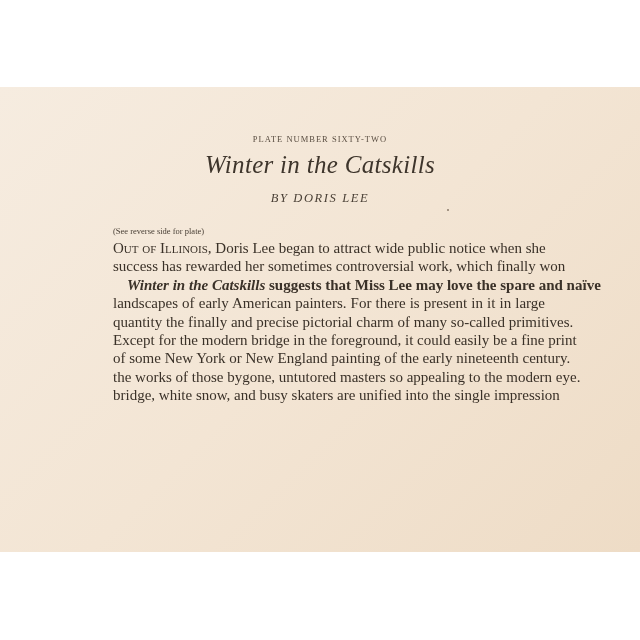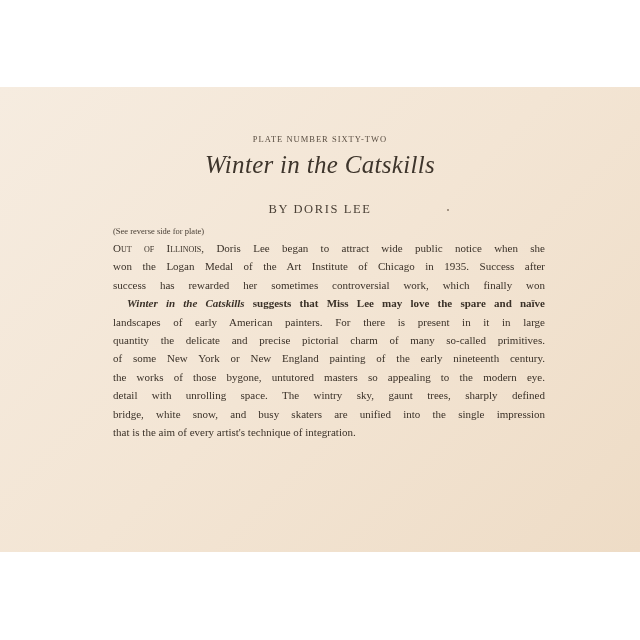--- a/index.html
+++ b/index.html
@@ -14,34 +14,34 @@
     }
     .plate-number {
       position: absolute; top: 134px; left: 0; width: 640px; text-align: center;
       font-size: 8.5px; letter-spacing: 1px; color: #5a4e42;
     }
     .title {
       position: absolute; top: 151px; left: 0; width: 640px; text-align: center;
       font-size: 25px; font-style: italic; color: #3e352c; letter-spacing: 0.3px;
     }
     .byline {
-      position: absolute; top: 202px; left: 0; width: 640px; text-align: center;
-      font-size: 12.5px; letter-spacing: 1.6px; color: #4a4036;
+      position: absolute; top: 191px; left: 0; width: 640px; text-align: center;
+      font-size: 12.5px; letter-spacing: 1.6px; color: #4a4036; font-style: italic;
     }
     .dot {
       position: absolute; left: 447px; top: 209px; width: 2px; height: 2px;
       background: #8a7a6a; border-radius: 50%;
     }
     .note {
       position: absolute; top: 226px; left: 113px; font-size: 8.5px;
       color: #4a4036;
     }
     .body-text {
       position: absolute; top: 239px; left: 113px; width: 432px;
-      font-size: 11px; line-height: 18.4px; color: #3a3128;
+      font-size: 15px; line-height: 18.4px; color: #3a3128;
     }
     .line {
       display: block; white-space: nowrap; text-align: justify;
       text-align-last: justify; height: 18.4px;
     }
     .line.last { text-align-last: left; }
     .indent { padding-left: 14px; font-weight: bold; }
     .sc { font-variant: small-caps; }
   </style>
 </head>
@@ -50,24 +50,22 @@
 <div class="paper"></div>
 
 <div class="plate-number">PLATE NUMBER SIXTY-TWO</div>
 <div class="title">Winter in the Catskills</div>
 <div class="byline">BY DORIS LEE</div>
 <div class="dot"></div>
 <div class="note">(See reverse side for plate)</div>
 
 <div class="body-text">
   <span class="line"><span class="sc">Out of Illinois,</span><span> Doris Lee began to attract wide public notice when she</span></span>
-  <span class="line">won the Logan Medal of the Art Institute of Chicago in 1935. Success after</span>
   <span class="line">success has rewarded her sometimes controversial work, which finally won</span>
 
   <span class="line indent"><i>Winter in the Catskills</i><span> suggests that Miss Lee may love the spare and naïve</span></span>
   <span class="line">landscapes of early American painters. For there is present in it in large</span>
-  <span class="line">quantity the delicate and precise pictorial charm of many so-called primitives.</span>
+  <span class="line">quantity the finally and precise pictorial charm of many so-called primitives.</span>
+  <span class="line">Except for the modern bridge in the foreground, it could easily be a fine print</span>
   <span class="line">of some New York or New England painting of the early nineteenth century.</span>
   <span class="line">the works of those bygone, untutored masters so appealing to the modern eye.</span>
-  <span class="line">detail with unrolling space. The wintry sky, gaunt trees, sharply defined</span>
   <span class="line">bridge, white snow, and busy skaters are unified into the single impression</span>
-  <span class="line last">that is the aim of every artist's technique of integration.</span>
 </div>
 
 </body></html>

